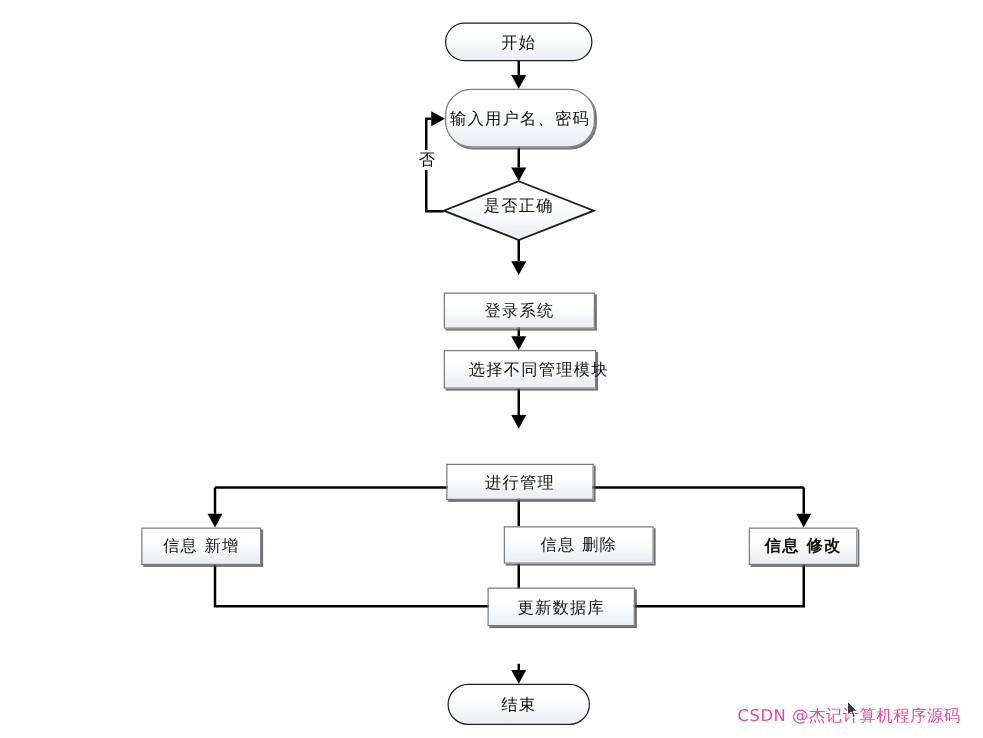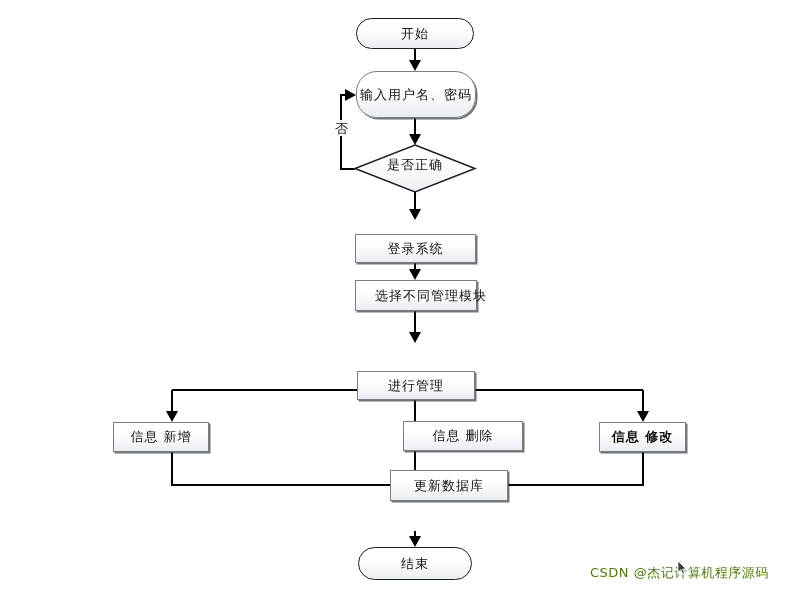--- a/index.html
+++ b/index.html
@@ -26,21 +26,21 @@
   .diamond-label{
     position:absolute;display:flex;justify-content:center;
     font-size:13px;color:#111111;letter-spacing:1px;white-space:nowrap;
   }
   .edge-label{
     position:absolute;display:flex;align-items:center;justify-content:center;
     font-size:13px;color:#111111;background:#ffffff;line-height:1;
   }
   .watermark{
     position:absolute;left:590px;top:564px;
-    font-size:13px;color:#4d7c0f;letter-spacing:0.5px;white-space:nowrap;
+    font-size:13px;color:#ec4899;letter-spacing:0.5px;white-space:nowrap;
   }
   .cursor-icon{position:absolute;left:676px;top:561px;}
 </style>
 </head>
 <body>
 
 <div id="canvas">
 
   <svg id="edges" viewBox="0 0 786 590" xmlns="http://www.w3.org/2000/svg">
     <defs>

